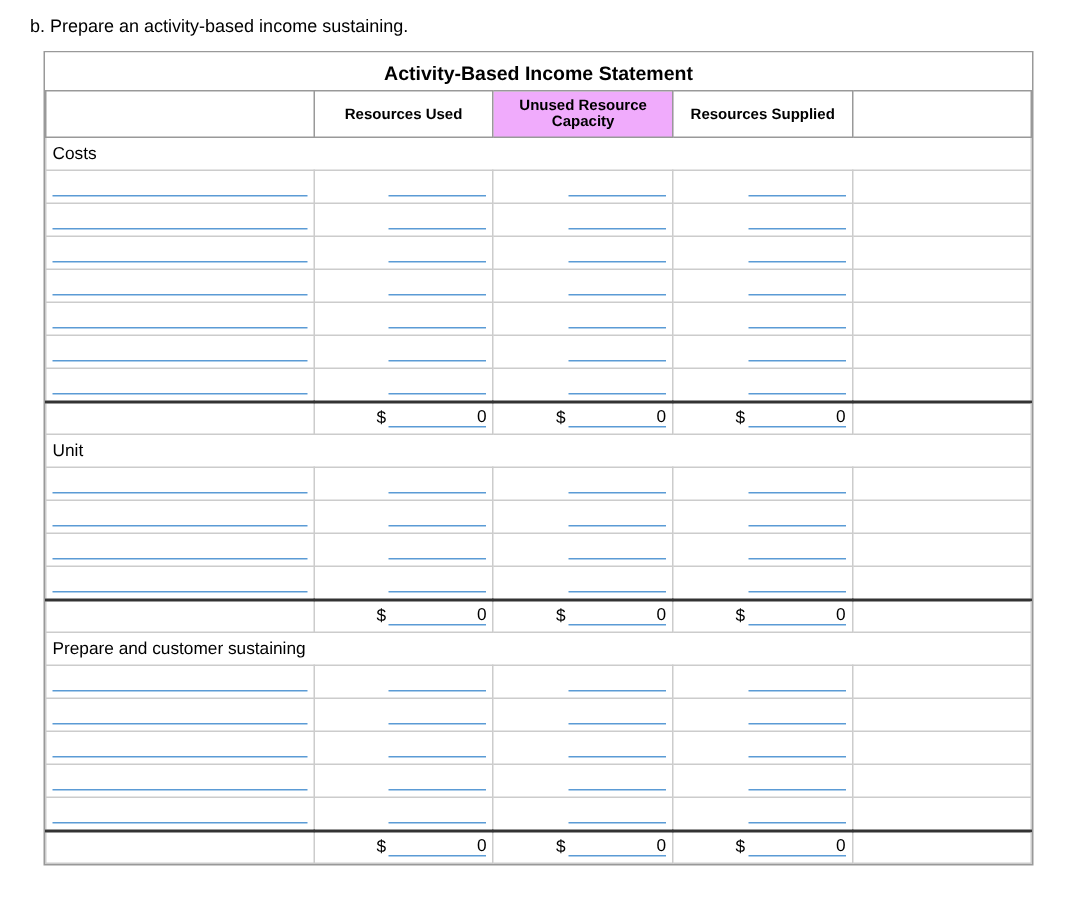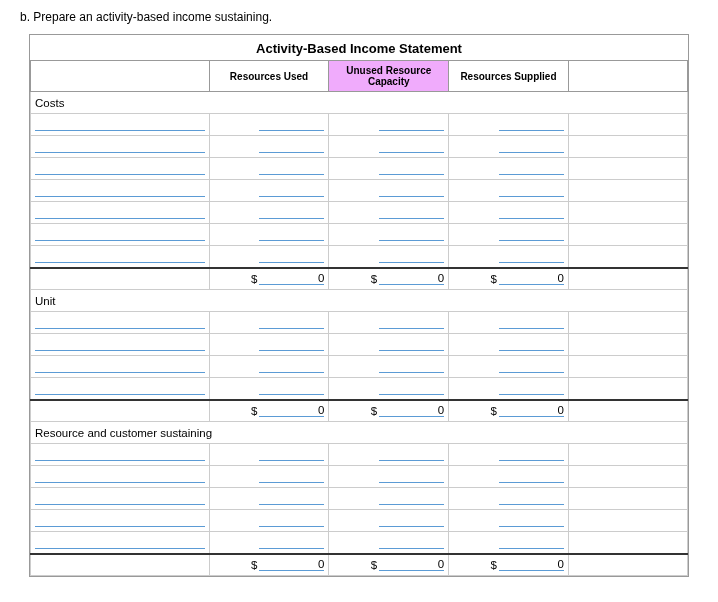--- a/index.html
+++ b/index.html
@@ -366,21 +366,21 @@
           </td>
           <td>
             <div class="input-cell">
               <span class="dollar-sign">$</span>
               <input type="text" value="0" style="">
             </div>
           </td>
           <td></td>
         </tr>
         <tr>
-          <td colspan="5">Resource and customer sustaining</td>
+          <td colspan="5">Prepare and customer sustaining</td>
         </tr>
         <tr class="data-row">
           <td><input style="width: 100%; border-top: none; border-right: none; border-bottom: 1px solid rgb(91, 155, 213); border-left: none; border-image: initial; outline: none; font-size: 11.5px; background: transparent;"></td>
           <td>
             <div class="input-cell">
               <input type="text" style="">
             </div>
           </td>
           <td>
             <div class="input-cell">

